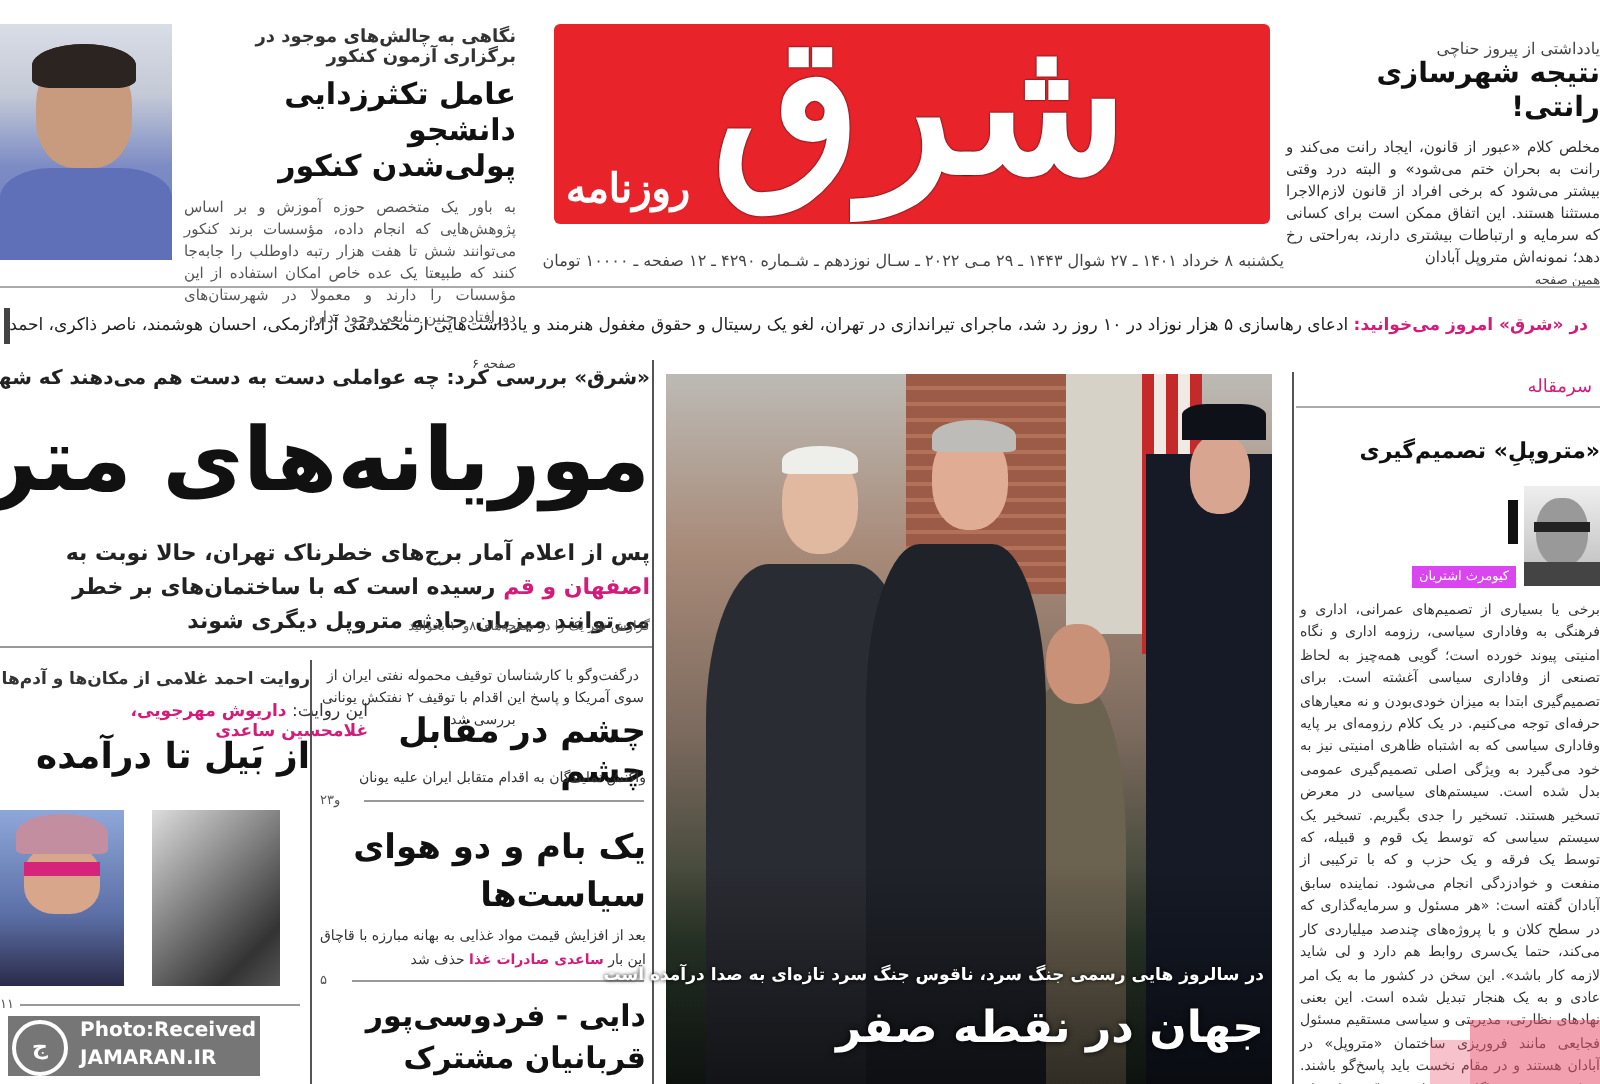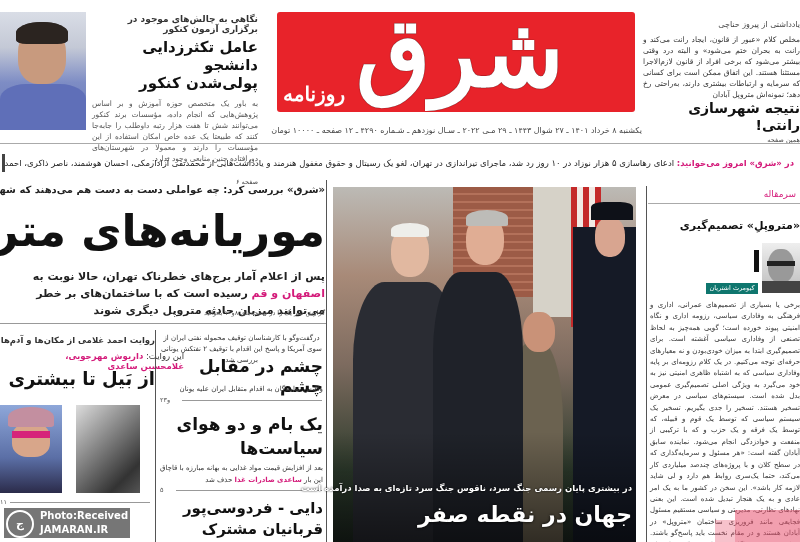--- a/index.html
+++ b/index.html
@@ -105,21 +105,21 @@
 
   
   #ed-label { left: 650px; top: 189px; width: 146px; font-size: 9px; color: #d41b7a; letter-spacing: 2px; }
   #ed-rule { left: 648px; top: 203px; width: 152px; height: 1px; background: #aaa; }
   #ed-title { left: 650px; top: 219px; width: 150px; font-size: 11px; font-weight: bold; color: #111; }
   #ed-photo { left: 762px; top: 243px; width: 38px; height: 50px; background: linear-gradient(180deg,#eee 0%,#bbb 100%); filter: grayscale(1); overflow:hidden; }
   #ed-photo .f { position:absolute; left:6px; top:6px; width:26px; height:34px; background:#999; border-radius:45%; }
   #ed-photo .g { position:absolute; left:5px; top:18px; width:28px; height:5px; background:#222; }
   #ed-photo .b { position:absolute; left:0; top:38px; width:38px; height:14px; background:#444; }
   #ed-bar { left: 754px; top: 250px; width: 5px; height: 22px; background: #111; }
-  #ed-author { left: 706px; top: 283px; width: 52px; height: 11px; background: #0f766e; color: #fff; font-size: 6.5px; line-height: 11px; text-align: center; }
+  #ed-author { left: 706px; top: 283px; width: 52px; height: 11px; background: #d946ef; color: #fff; font-size: 6.5px; line-height: 11px; text-align: center; }
   #ed-body { left: 650px; top: 300px; width: 150px; font-size: 7px; line-height: 11.4px; color: #333; text-align: justify; }
   #ed-body p { margin-bottom: 0; }
   #ed-overlay { left: 735px; top: 510px; width: 65px; height: 32px; background: rgba(232,80,110,0.55); }
   #ed-overlay-2 { left: 715px; top: 520px; width: 20px; height: 22px; background: rgba(232,80,110,0.35); }
 </style>
 </head>
 <body>
 
 <div id="tl-photo" class="abs">
   <div class="hair"></div>
@@ -137,22 +137,22 @@
   <div id="tl-page">صفحه ۶</div>
 </div>
 
 <div id="masthead" class="abs"></div>
 <div id="logo-main" class="abs">شرق</div>
 <div id="logo-sub" class="abs">روزنامه</div>
 <div id="dateline" class="abs">یکشنبه ۸ خرداد ۱۴۰۱ ـ ۲۷ شوال ۱۴۴۳ ـ ۲۹ مـی ۲۰۲۲ ـ سـال نوزدهم ـ شـماره ۴۲۹۰ ـ ۱۲ صفحه ـ ۱۰۰۰۰ تومان</div>
 
 <div id="tr-text" class="abs rtl">
   <div id="tr-kicker">یادداشتی از پیروز حناچی</div>
+  <div id="tr-title">نتیجه شهرسازی رانتی!</div>
   <div id="tr-body">مخلص کلام «عبور از قانون، ایجاد رانت می‌کند و رانت به بحران ختم می‌شود» و البته درد وقتی بیشتر می‌شود که برخی افراد از قانون لازم‌الاجرا مستثنا هستند. این اتفاق ممکن است برای کسانی که سرمایه و ارتباطات بیشتری دارند، به‌راحتی رخ دهد؛ نمونه‌اش متروپل آبادان</div>
-  <div id="tr-title">نتیجه شهرسازی رانتی!</div>
   <div id="tr-author">همین صفحه</div>
 </div>
 
 <div id="ticker-rule-top" class="abs"></div>
 <div id="ticker" class="abs rtl">
   <span id="ticker-label">در «شرق» امروز می‌خوانید:</span><span id="ticker-text"> ادعای رهاسازی ۵ هزار نوزاد در ۱۰ روز رد شد، ماجرای تیراندازی در تهران، لغو یک رسیتال و حقوق مغفول هنرمند و یادداشت‌هایی از محمدتقی آزادارمکی، احسان هوشمند، ناصر ذاکری، احمد افروز، مهدی زارع</span>
 </div>
 
 <div id="lead-kicker" class="abs rtl">«شرق» بررسی کرد: چه عواملی دست به دست هم می‌دهند که شهر برای شهروندان ناایمن شود؟</div>
 <div id="lead-title" class="abs rtl">موریانه‌های متروپل</div>
@@ -160,21 +160,21 @@
   <span>پس از اعلام آمار برج‌های خطرناک تهران، حالا نوبت به </span><span class="hl">اصفهان و قم</span><span> رسیده است که با ساختمان‌های بر خطر می‌توانند میزبان حادثه متروپل دیگری شوند</span>
 </div>
 <div id="lead-ref" class="abs rtl">گزارش تیتر یک را در صفحه‌های ۸و۱۰ بخوانید</div>
 <div id="lead-bottom-rule" class="abs"></div>
 <div id="col-rule-1" class="abs"></div>
 
 <div id="cult-kicker" class="abs rtl">روایت احمد غلامی از مکان‌ها و آدم‌ها</div>
 <div id="cult-sub" class="abs rtl">
   <span>این روایت: </span><span class="hl">داریوش مهرجویی، غلامحسین ساعدی</span>
 </div>
-<div id="cult-title" class="abs rtl">از بَیل تا بیشتری</div>
+<div id="cult-title" class="abs rtl">از بَیل تا درآمده</div>
 <div id="cult-photo-1" class="abs">
   <div class="face"></div>
     <div class="hat"></div>
     <div class="glasses"></div>
 </div>
 <div id="cult-photo-2" class="abs"></div>
 <div id="cult-page" class="abs">۱۱</div>
 <div id="cult-rule" class="abs"></div>
 <div id="col-rule-0" class="abs"></div>
 
@@ -209,21 +209,21 @@
     <div class="soldier"></div>
   <div class="face1"></div>
     <div class="hair1"></div>
   <div class="face2"></div>
     <div class="hair2"></div>
   <div class="face3"></div>
   <div class="face4"></div>
     <div class="cap"></div>
   <div class="shade"></div>
 </div>
-<div id="photo-kicker" class="abs rtl">در بیشتری پایان رسمی جنگ سرد، ناقوس جنگ سرد تازه‌ای به صدا درآمده است</div>
+<div id="photo-kicker" class="abs rtl">در سالروز هایی رسمی جنگ سرد، ناقوس جنگ سرد تازه‌ای به صدا درآمده است</div>
 <div id="photo-title" class="abs rtl">جهان در نقطه صفر</div>
 <div id="col-rule-2" class="abs"></div>
 
 <div id="ed-label" class="abs rtl">سرمقاله</div>
 <div id="ed-rule" class="abs"></div>
 <div id="ed-title" class="abs rtl">«متروپلِ» تصمیم‌گیری</div>
 <div id="ed-bar" class="abs"></div>
 <div id="ed-photo" class="abs">
   <div class="f"></div>
     <div class="g"></div>

